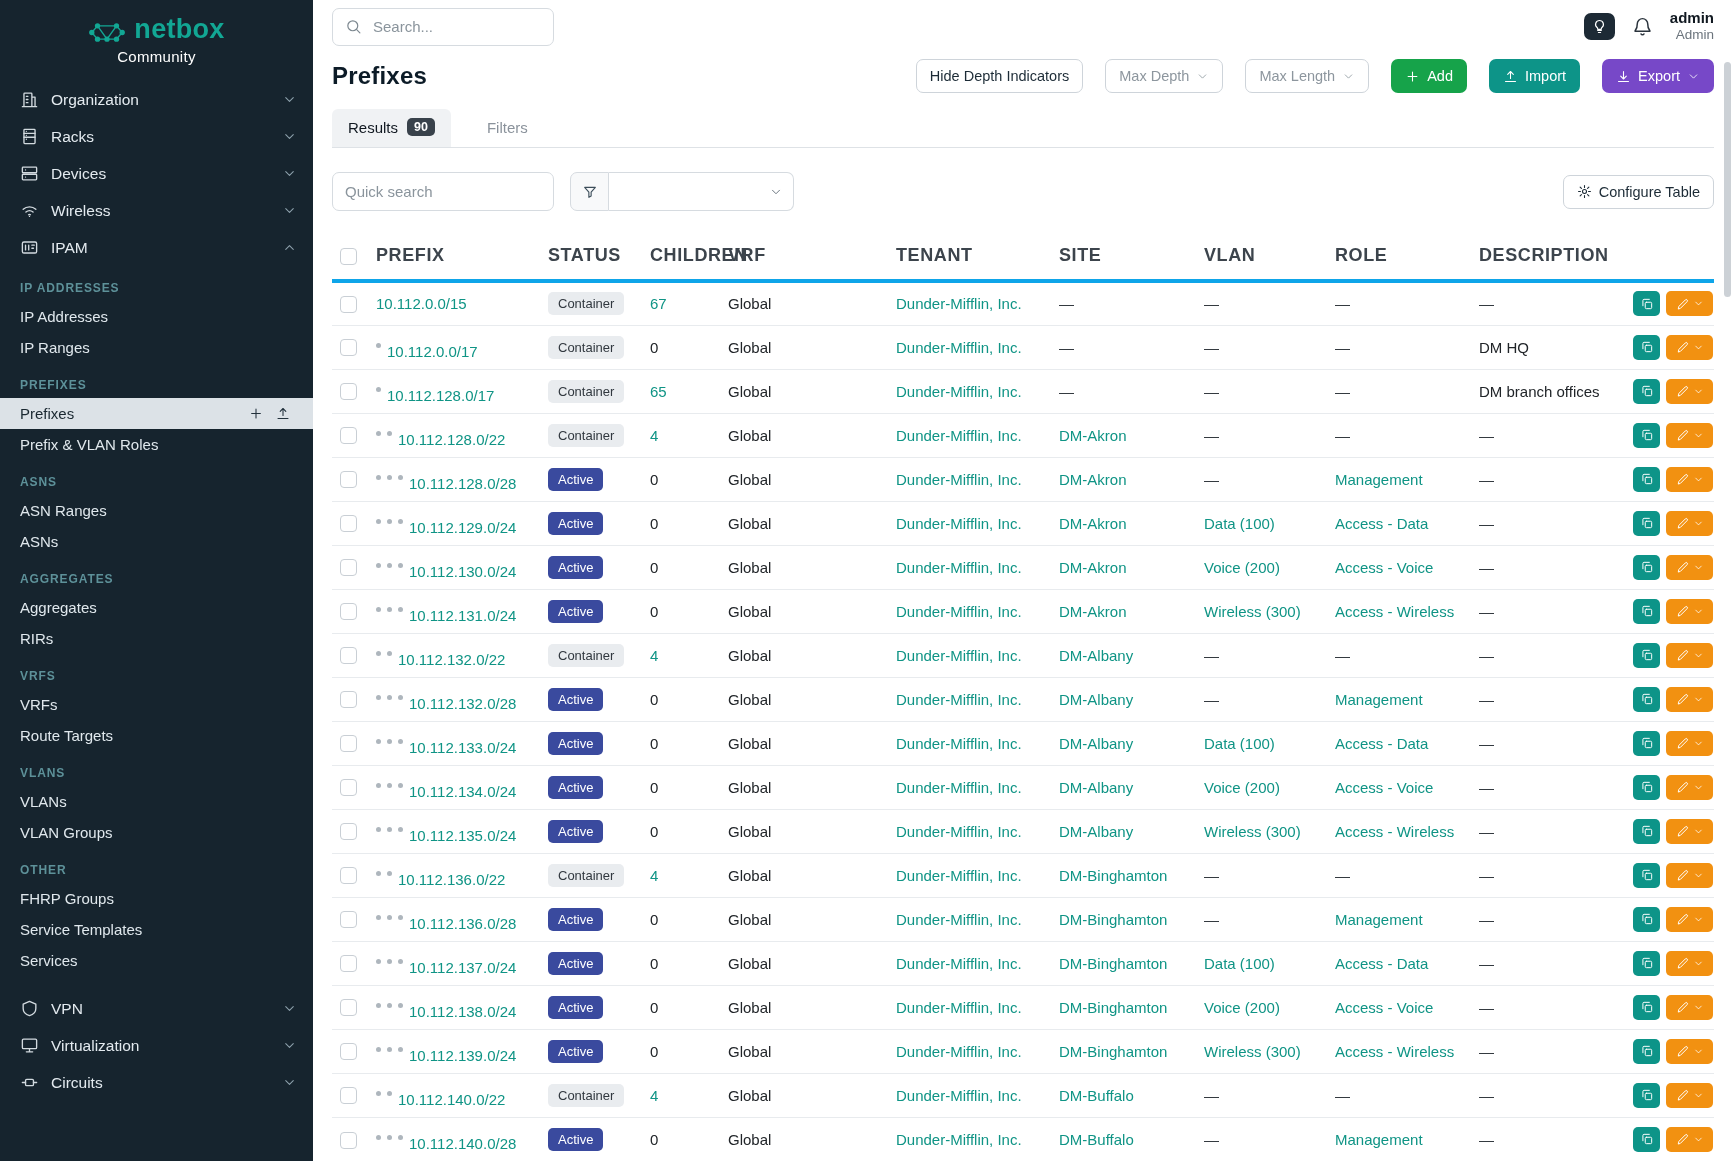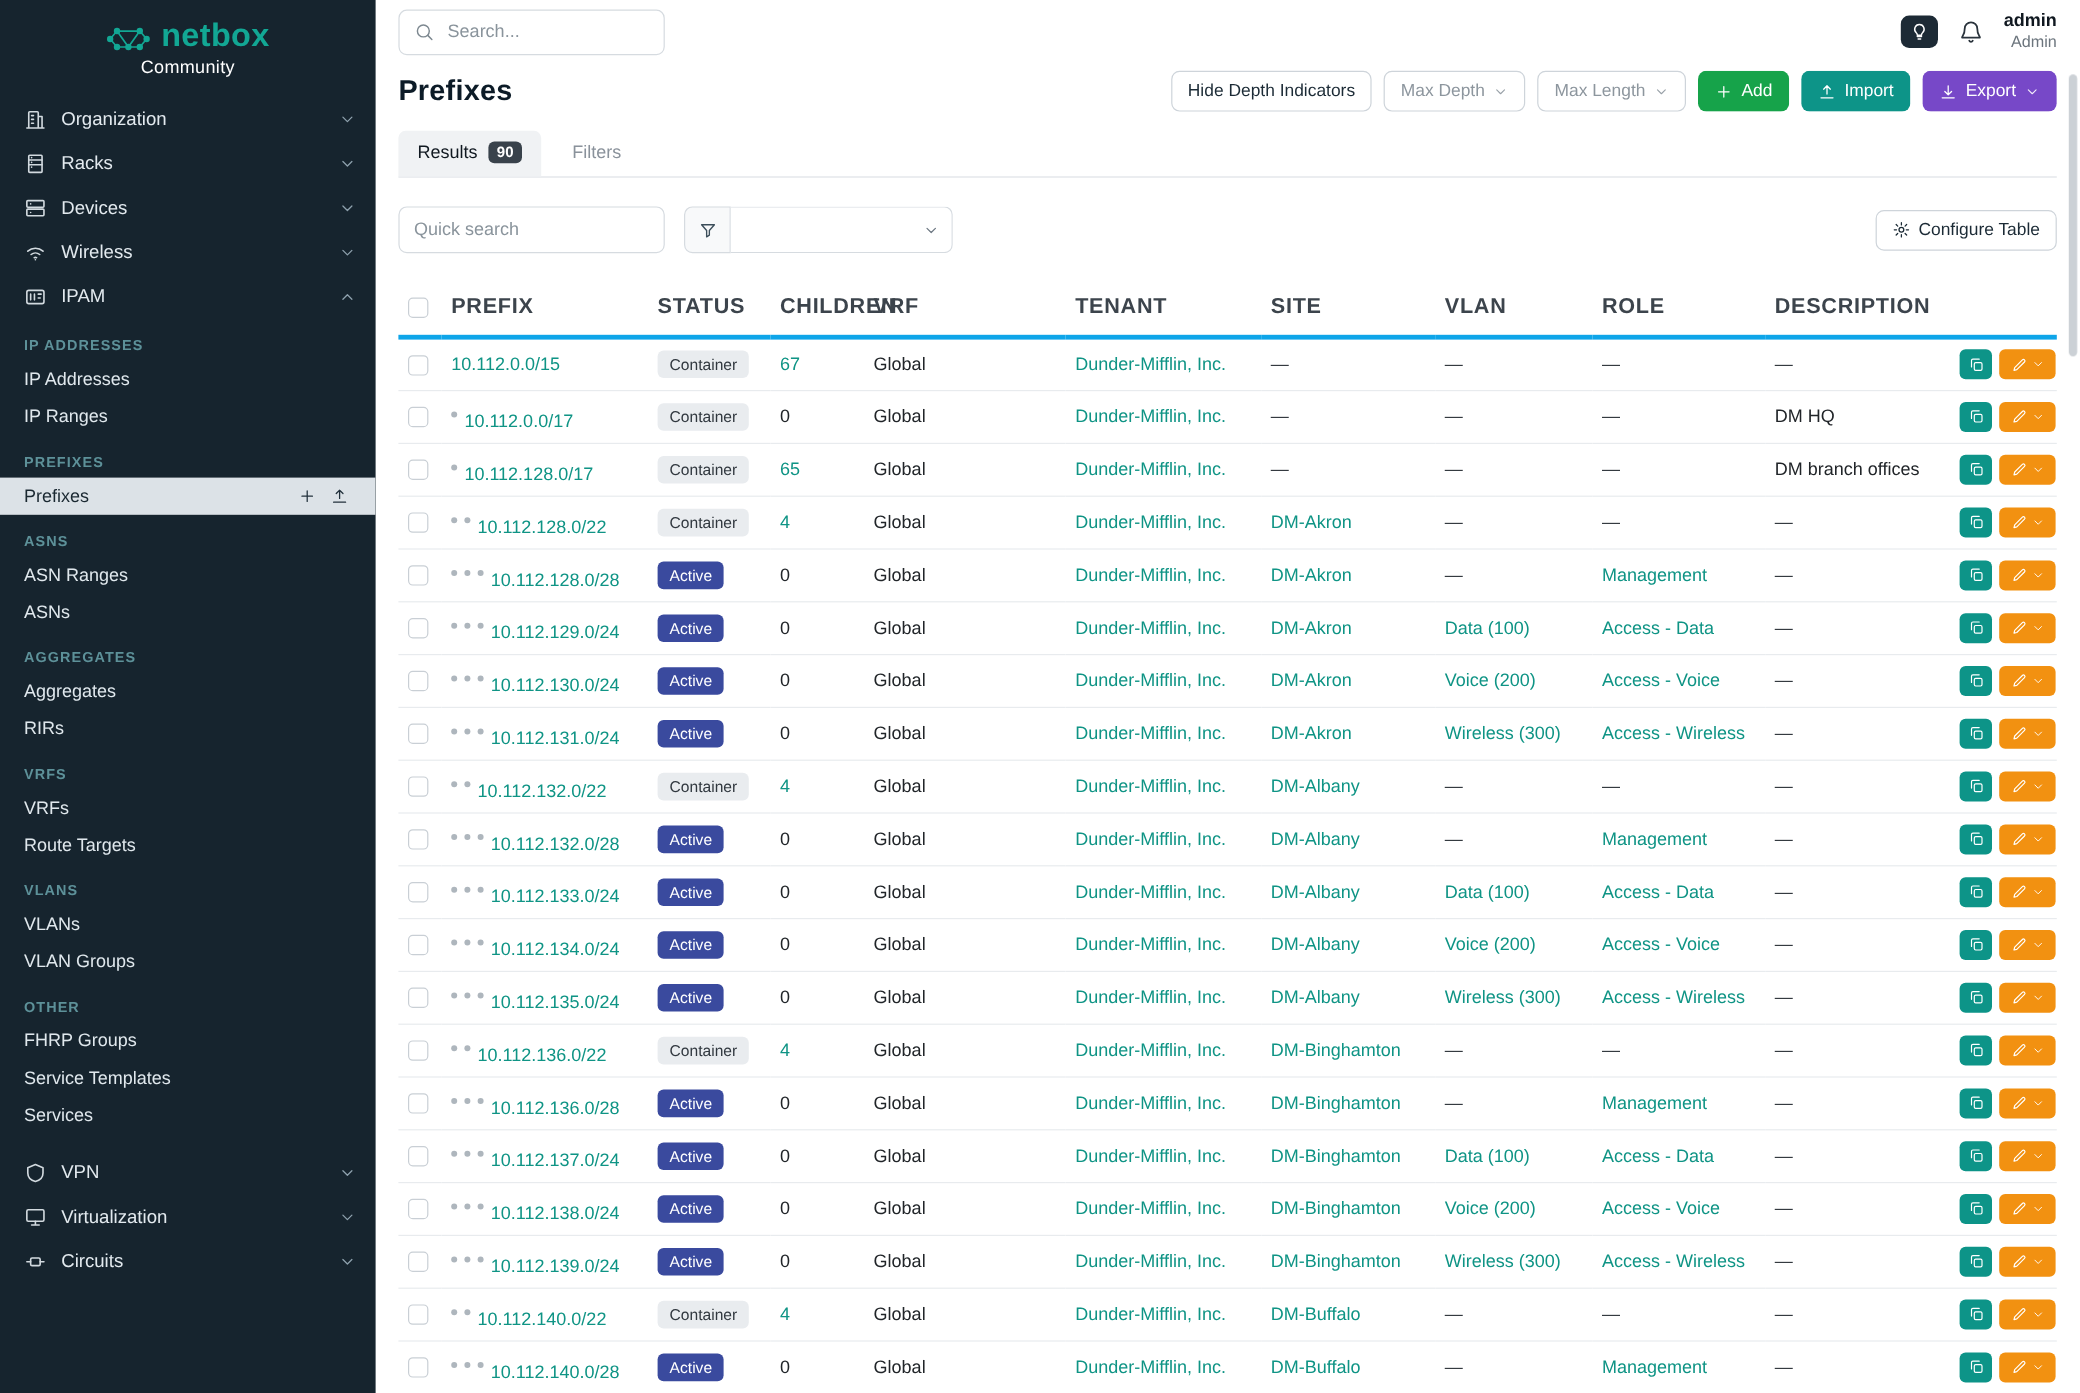--- a/index.html
+++ b/index.html
@@ -36,32 +36,32 @@
   .top-right{display:flex;align-items:center;gap:17px}
   .bulb{width:31px;height:27px;background:#1d2a35;border:none;border-radius:7px;color:#fff;display:flex;align-items:center;justify-content:center;cursor:pointer}
   .bulb-ico{width:17px;height:17px}
   .bell{width:21px;height:21px;color:#2a333c;cursor:pointer}
   .user{text-align:right;line-height:1.2;cursor:pointer}
   .user-name{font-weight:700;font-size:15px;color:#101820}
   .user-role{font-size:13.5px;color:#6c757d}
 
   .page-head{display:flex;align-items:center;justify-content:space-between;margin-top:6px}
   h1{font-size:24px;font-weight:600;color:#0c1b27;letter-spacing:.2px}
-  .head-actions{display:flex;gap:10px;align-items:flex-end}
+  .head-actions{display:flex;gap:22px;align-items:flex-end}
   .btn{height:34px;display:inline-flex;align-items:center;gap:7px;padding:0 13px;border-radius:7px;font-size:14.5px;
     border:1px solid transparent;background:#fff;cursor:pointer;font-family:inherit;white-space:nowrap}
   .btn-outline{border-color:#ced4da;color:#1c2b36}
   .btn-outline.muted{color:#8d969e}
   .btn-green{background:#16a34a;color:#fff}
   .btn-teal{background:#0d9488;color:#fff}
   .btn-purple{background:#7748c8;color:#fff}
   .b-ico{width:15px;height:15px}
   .b-chev{width:13px;height:13px;opacity:.9}
 
-  .tabs{display:flex;gap:10px;margin-top:16px;border-bottom:1px solid #dee2e6}
+  .tabs{display:flex;gap:20px;margin-top:16px;border-bottom:1px solid #dee2e6}
   .tab{padding:9px 16px 11px;font-size:15px;color:#8a929b;display:flex;gap:9px;align-items:center;cursor:pointer}
   .tab.active{background:#f0f2f4;color:#101820;border-radius:6px 6px 0 0;font-weight:500}
   .tab-badge{background:#39424b;color:#fff;font-size:12.5px;border-radius:5px;padding:2px 7px;font-weight:600}
 
   .filter-row{display:flex;align-items:center;margin-top:24px;gap:16px}
   .quick-search{width:222px;height:39px;border:1px solid #d6dbe0;border-radius:7px;padding:0 12px;font-size:15px;outline:none;font-family:inherit}
   .group{display:flex;align-items:stretch;height:39px}
   .funnel-btn{width:39px;border:1px solid #d6dbe0;border-radius:7px 0 0 7px;background:#f8f9fa;color:#3c4e5a;display:flex;align-items:center;justify-content:center;cursor:pointer}
   .funnel-ico{width:16px;height:16px}
   .select{width:185px;border:1px solid #d6dbe0;border-left:none;border-radius:0 7px 7px 0;background:#fff;position:relative;cursor:pointer}
@@ -204,20 +204,23 @@
               <svg viewBox="0 0 24 24">
                 <path d="M12 5v14M5 12h14"></path>
               </svg>
             </span>
             <span class="mini-btn">
               <svg viewBox="0 0 24 24">
                 <path d="M12 15V4M7.5 8.5L12 4l4.5 4.5M4 20h16"></path>
               </svg>
             </span>
           </span>
+        </div>
+        <div class="sub-item">
+          <span class="sub-label">Prefix &amp; VLAN Roles</span>
         </div>
         <div class="section-title">ASNS</div>
         <div class="sub-item">
           <span class="sub-label">ASN Ranges</span>
         </div>
         <div class="sub-item">
           <span class="sub-label">ASNs</span>
         </div>
         <div class="section-title">AGGREGATES</div>
         <div class="sub-item">

